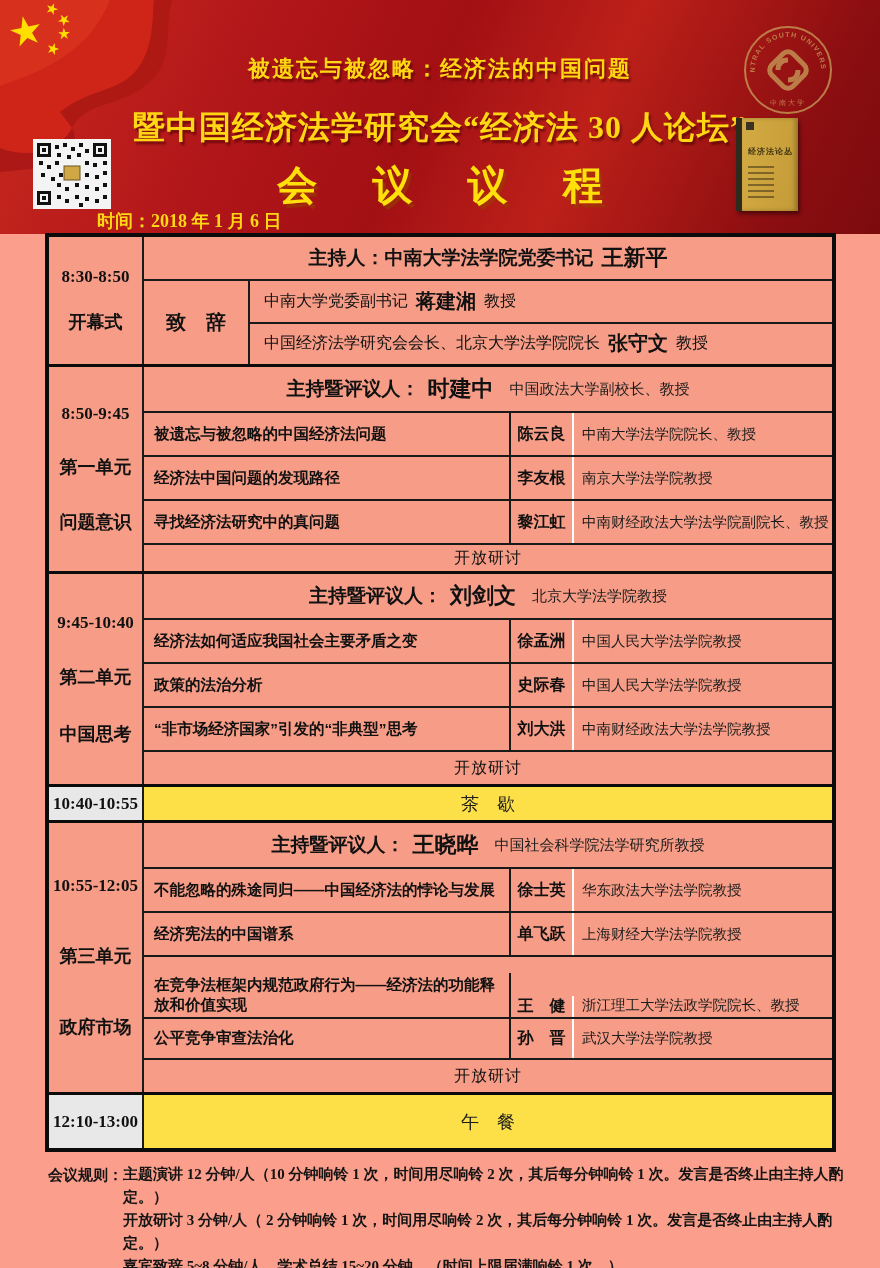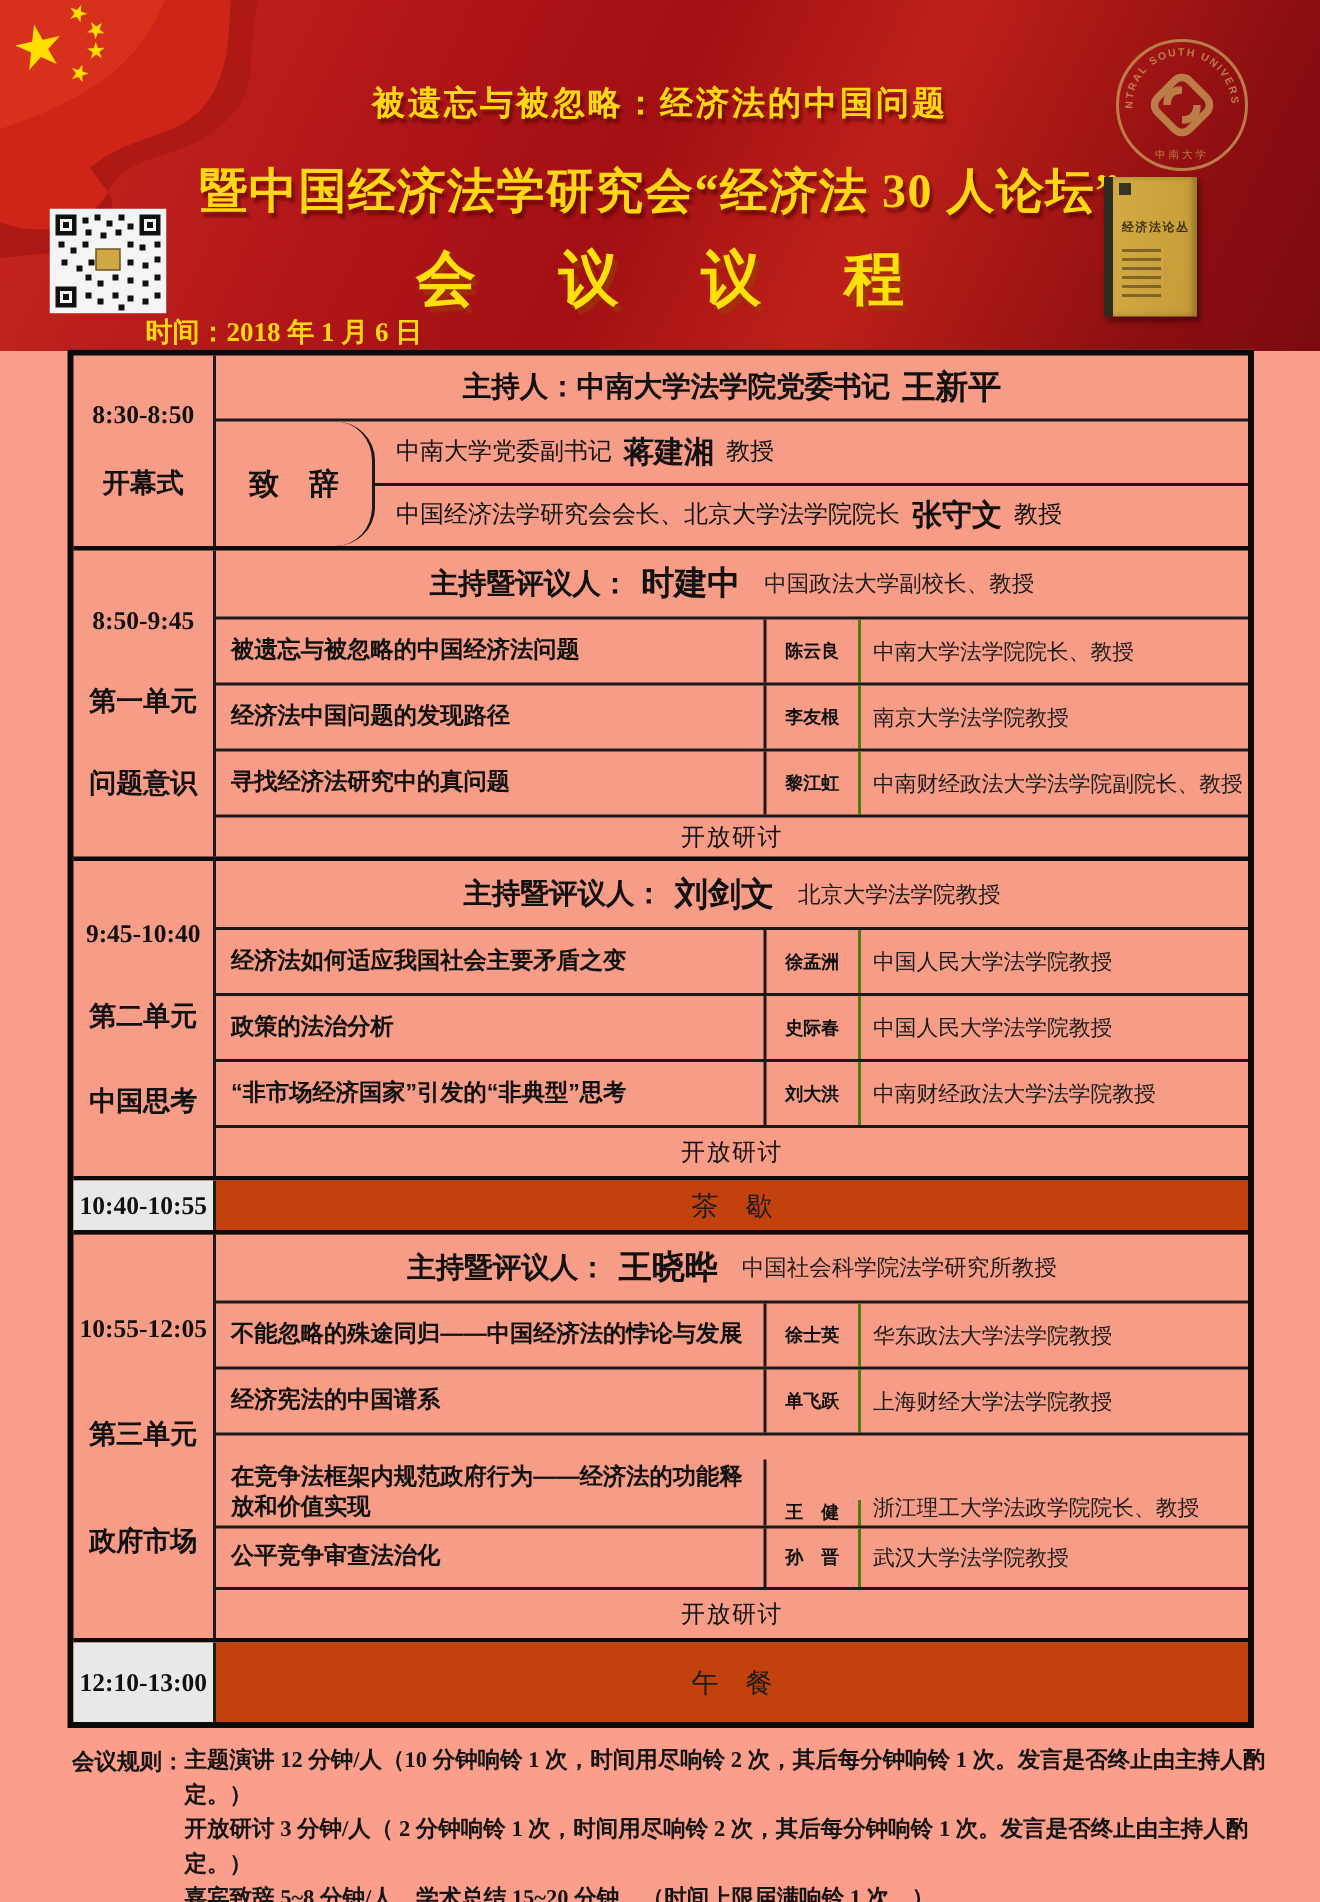--- a/index.html
+++ b/index.html
@@ -93,49 +93,49 @@
   }
   .chair-affil { font-size:15px; margin-left:16px; color:#1c1c1c;
     font-family:"Liberation Serif","DejaVu Serif",serif; }
   .t-row { display:flex; }
   .cell-topic {
     width:367px; flex:0 0 367px; border-right:2px solid #1a1a1a;
     display:flex; align-items:center; padding:2px 6px 2px 10px;
     font-weight:bold; font-size:15.5px; line-height:1.3; overflow:hidden;
   }
   .cell-name {
-    width:63px; flex:0 0 63px; border-right:2px solid #4d7c0f;
+    width:63px; flex:0 0 63px; border-right:2px solid #ffffff;
     display:flex; align-items:center; justify-content:center;
-    font-weight:bold; font-size:12px;
+    font-weight:bold; font-size:16px;
     font-family:"Liberation Serif","DejaVu Serif",serif;
   }
   .cell-affil {
     flex:1; display:flex; align-items:center; padding:2px 2px 2px 8px;
     font-size:14.5px; color:#1c1c1c; overflow:hidden;
     font-family:"Liberation Serif","DejaVu Serif",serif;
   }
   .open-row {
     display:flex; align-items:center; justify-content:center;
     font-size:16px; letter-spacing:1px;
   }
   
   .speech-wrap { display:flex; flex:1; }
   .speech-label {
     width:106px; flex:0 0 106px; border-right:2px solid #1a1a1a;
     display:flex; align-items:center; justify-content:center;
-    font-weight:bold; font-size:20px;border-radius:26px;
+    font-weight:bold; font-size:20px;
   }
   .speech-rows { flex:1; display:flex; flex-direction:column; }
   .speech-rows > * + * { border-top:2px solid #1a1a1a; }
   .speech-row { flex:1; display:flex; align-items:center; padding-left:14px; white-space:nowrap; overflow:hidden; }
   .speech-pre, .speech-suffix { font-size:16px; font-family:"Liberation Serif","DejaVu Serif",serif; }
   .speech-name { font-size:20px; font-weight:bold; margin:0 8px;
     font-family:"Liberation Serif","DejaVu Serif",serif; }
   
-  .break { background:#c2410c; }
+  .break { background:#fde047; }
   .break .col-left { background:#e8e8e8; }
   .break-body {
     flex:1; display:flex; align-items:center; justify-content:center;
     font-size:18px; color:#1c1c1c;
   }
   
   .h-host { height:42px; flex:0 0 42px; display:flex; align-items:center; justify-content:center;}
   .sec-1 { height:130px; flex:0 0 130px; }
   .sec-2 { height:207px; flex:0 0 207px; }
   .sec-3 { height:213px; flex:0 0 213px; }

